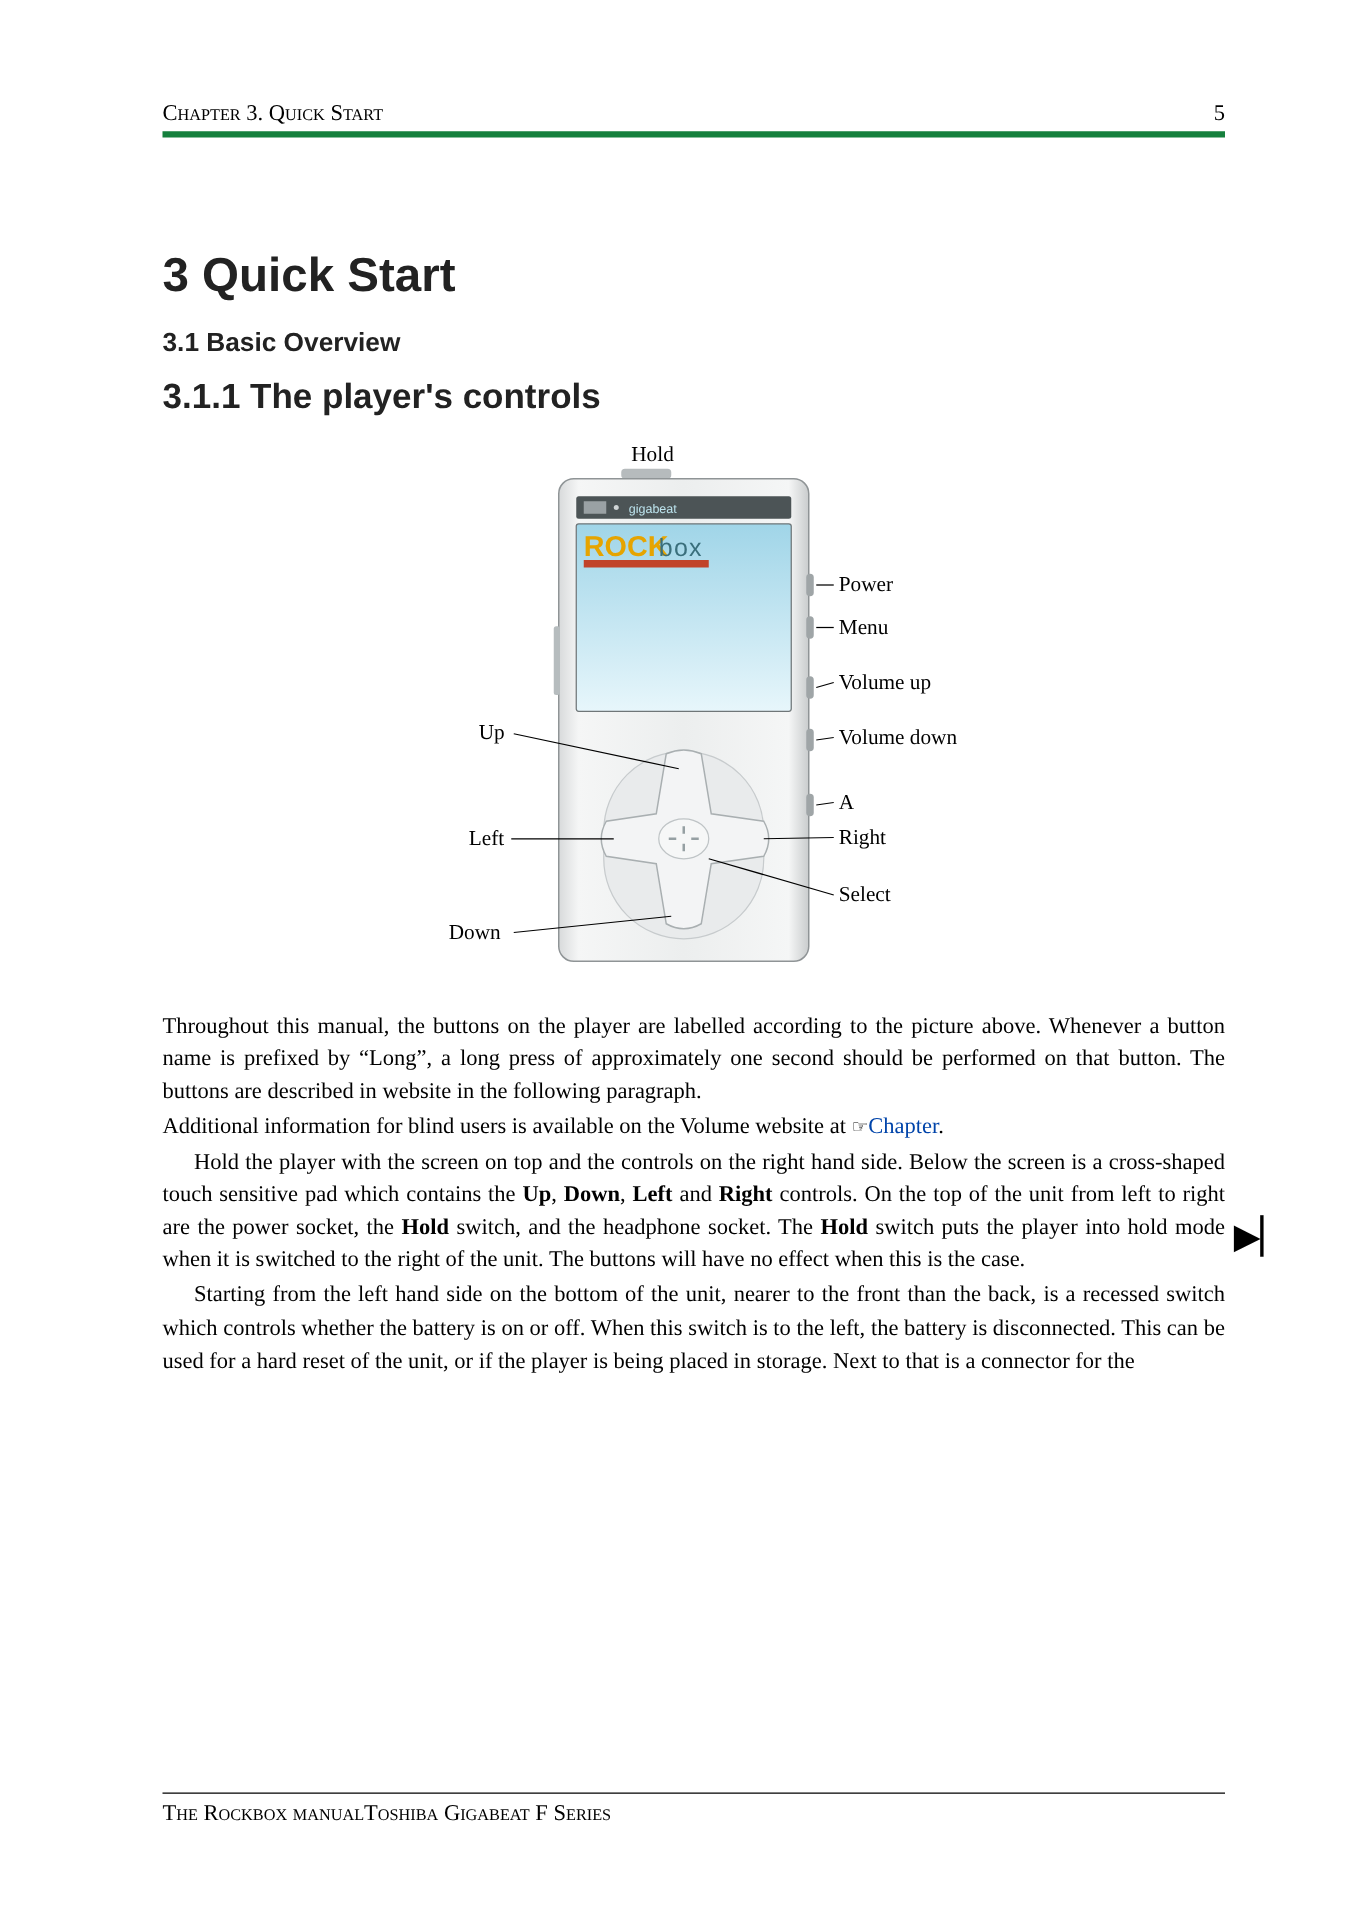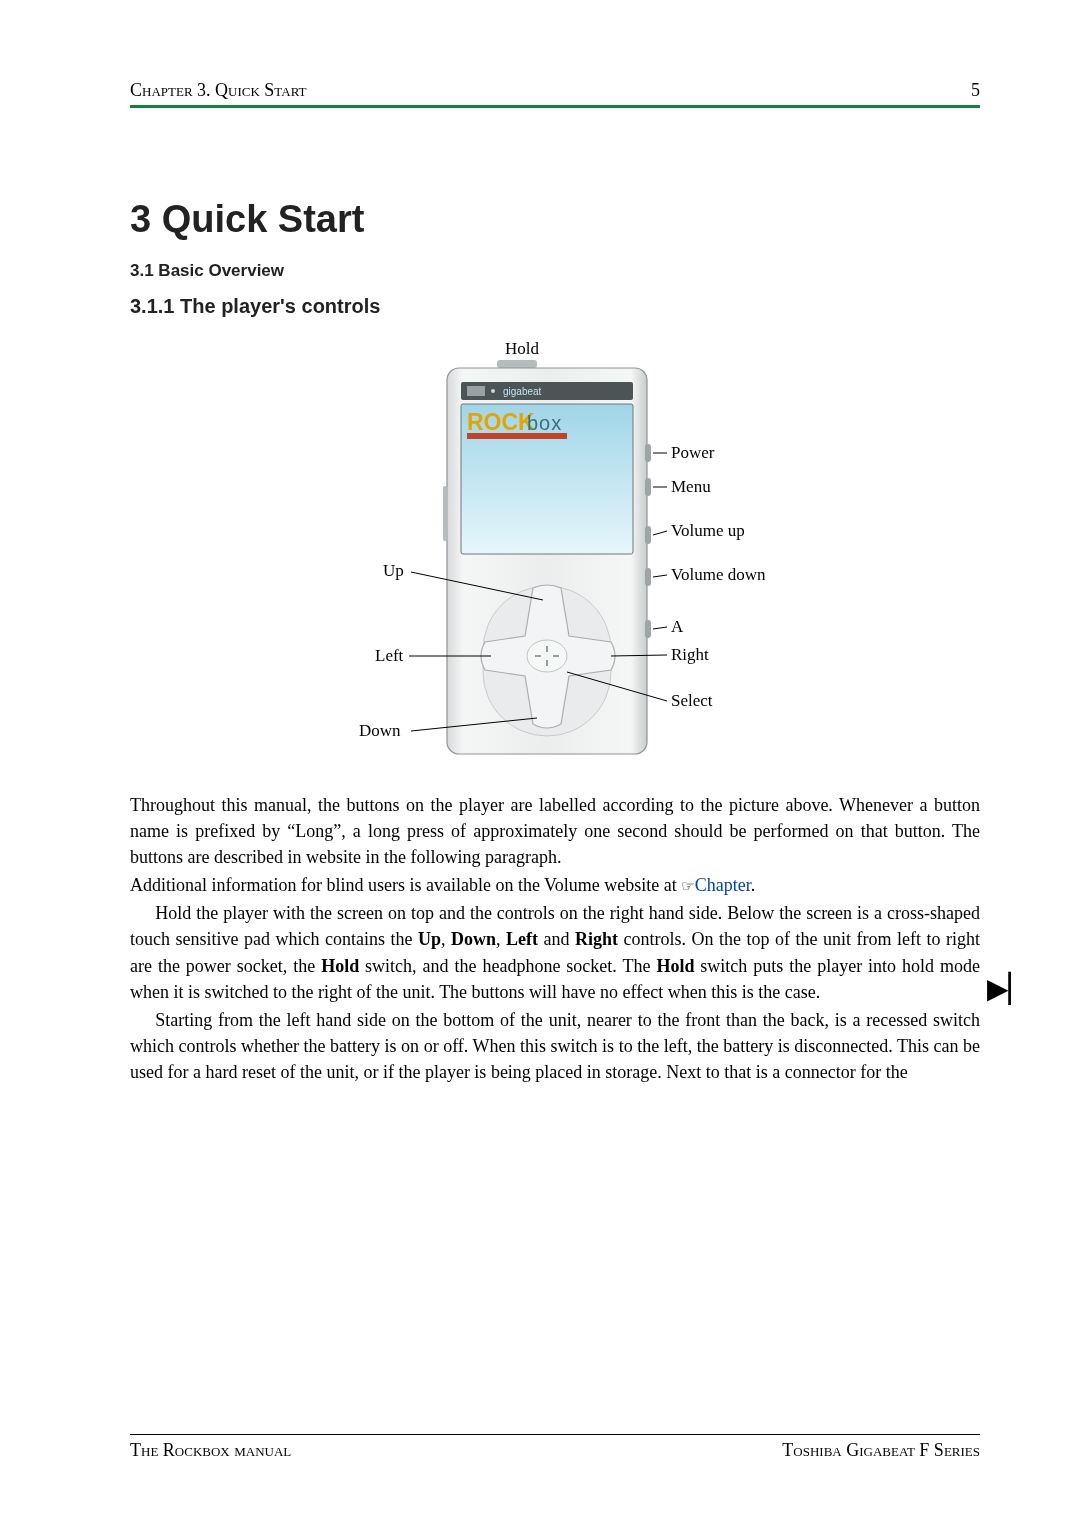--- a/index.html
+++ b/index.html
@@ -11,41 +11,41 @@
     height: 1527px;
     position: relative;
     padding: 80px 100px 60px 130px;
   }
   .header-row {
     display: flex;
     justify-content: space-between;
     font-variant: small-caps;
     font-size: 18px;
     padding-bottom: 4px;
-    border-bottom: 3px solid #15803d;
+    border-bottom: 5px solid #15803d;
     margin-bottom: 90px;
   }
   .chapter-title {
     font-family: "Helvetica Neue", Arial, sans-serif;
     font-weight: 600;
     font-size: 38px;
     margin-bottom: 20px;
     color: #222;
   }
   .section-title {
     font-family: "Helvetica Neue", Arial, sans-serif;
     font-weight: 600;
-    font-size: 17px;
+    font-size: 21px;
     margin-bottom: 14px;
     color: #222;
   }
   .subsection-title {
     font-family: "Helvetica Neue", Arial, sans-serif;
     font-weight: 600;
-    font-size: 20px;
+    font-size: 28px;
     margin-bottom: 18px;
     color: #222;
   }
   .diagram-area {
     width: 100%;
     display: flex;
     justify-content: center;
     margin-bottom: 26px;
   }
   .diagram-svg {
@@ -75,21 +75,20 @@
     right: 100px;
     bottom: 92px;
     border-top: 1px solid #000;
   }
   .footer-row {
     position: absolute;
     left: 130px;
     right: 100px;
     bottom: 66px;
     display: flex;
-    justify-content: space-between;
     font-variant: small-caps;
     font-size: 18px;
   }
   .diagram-label { font-family: Georgia, serif; font-size: 17px; }
 </style>
 </head>
 <body>
 
 <div class="header-row">
   <span>Chapter 3.  Quick Start</span>

